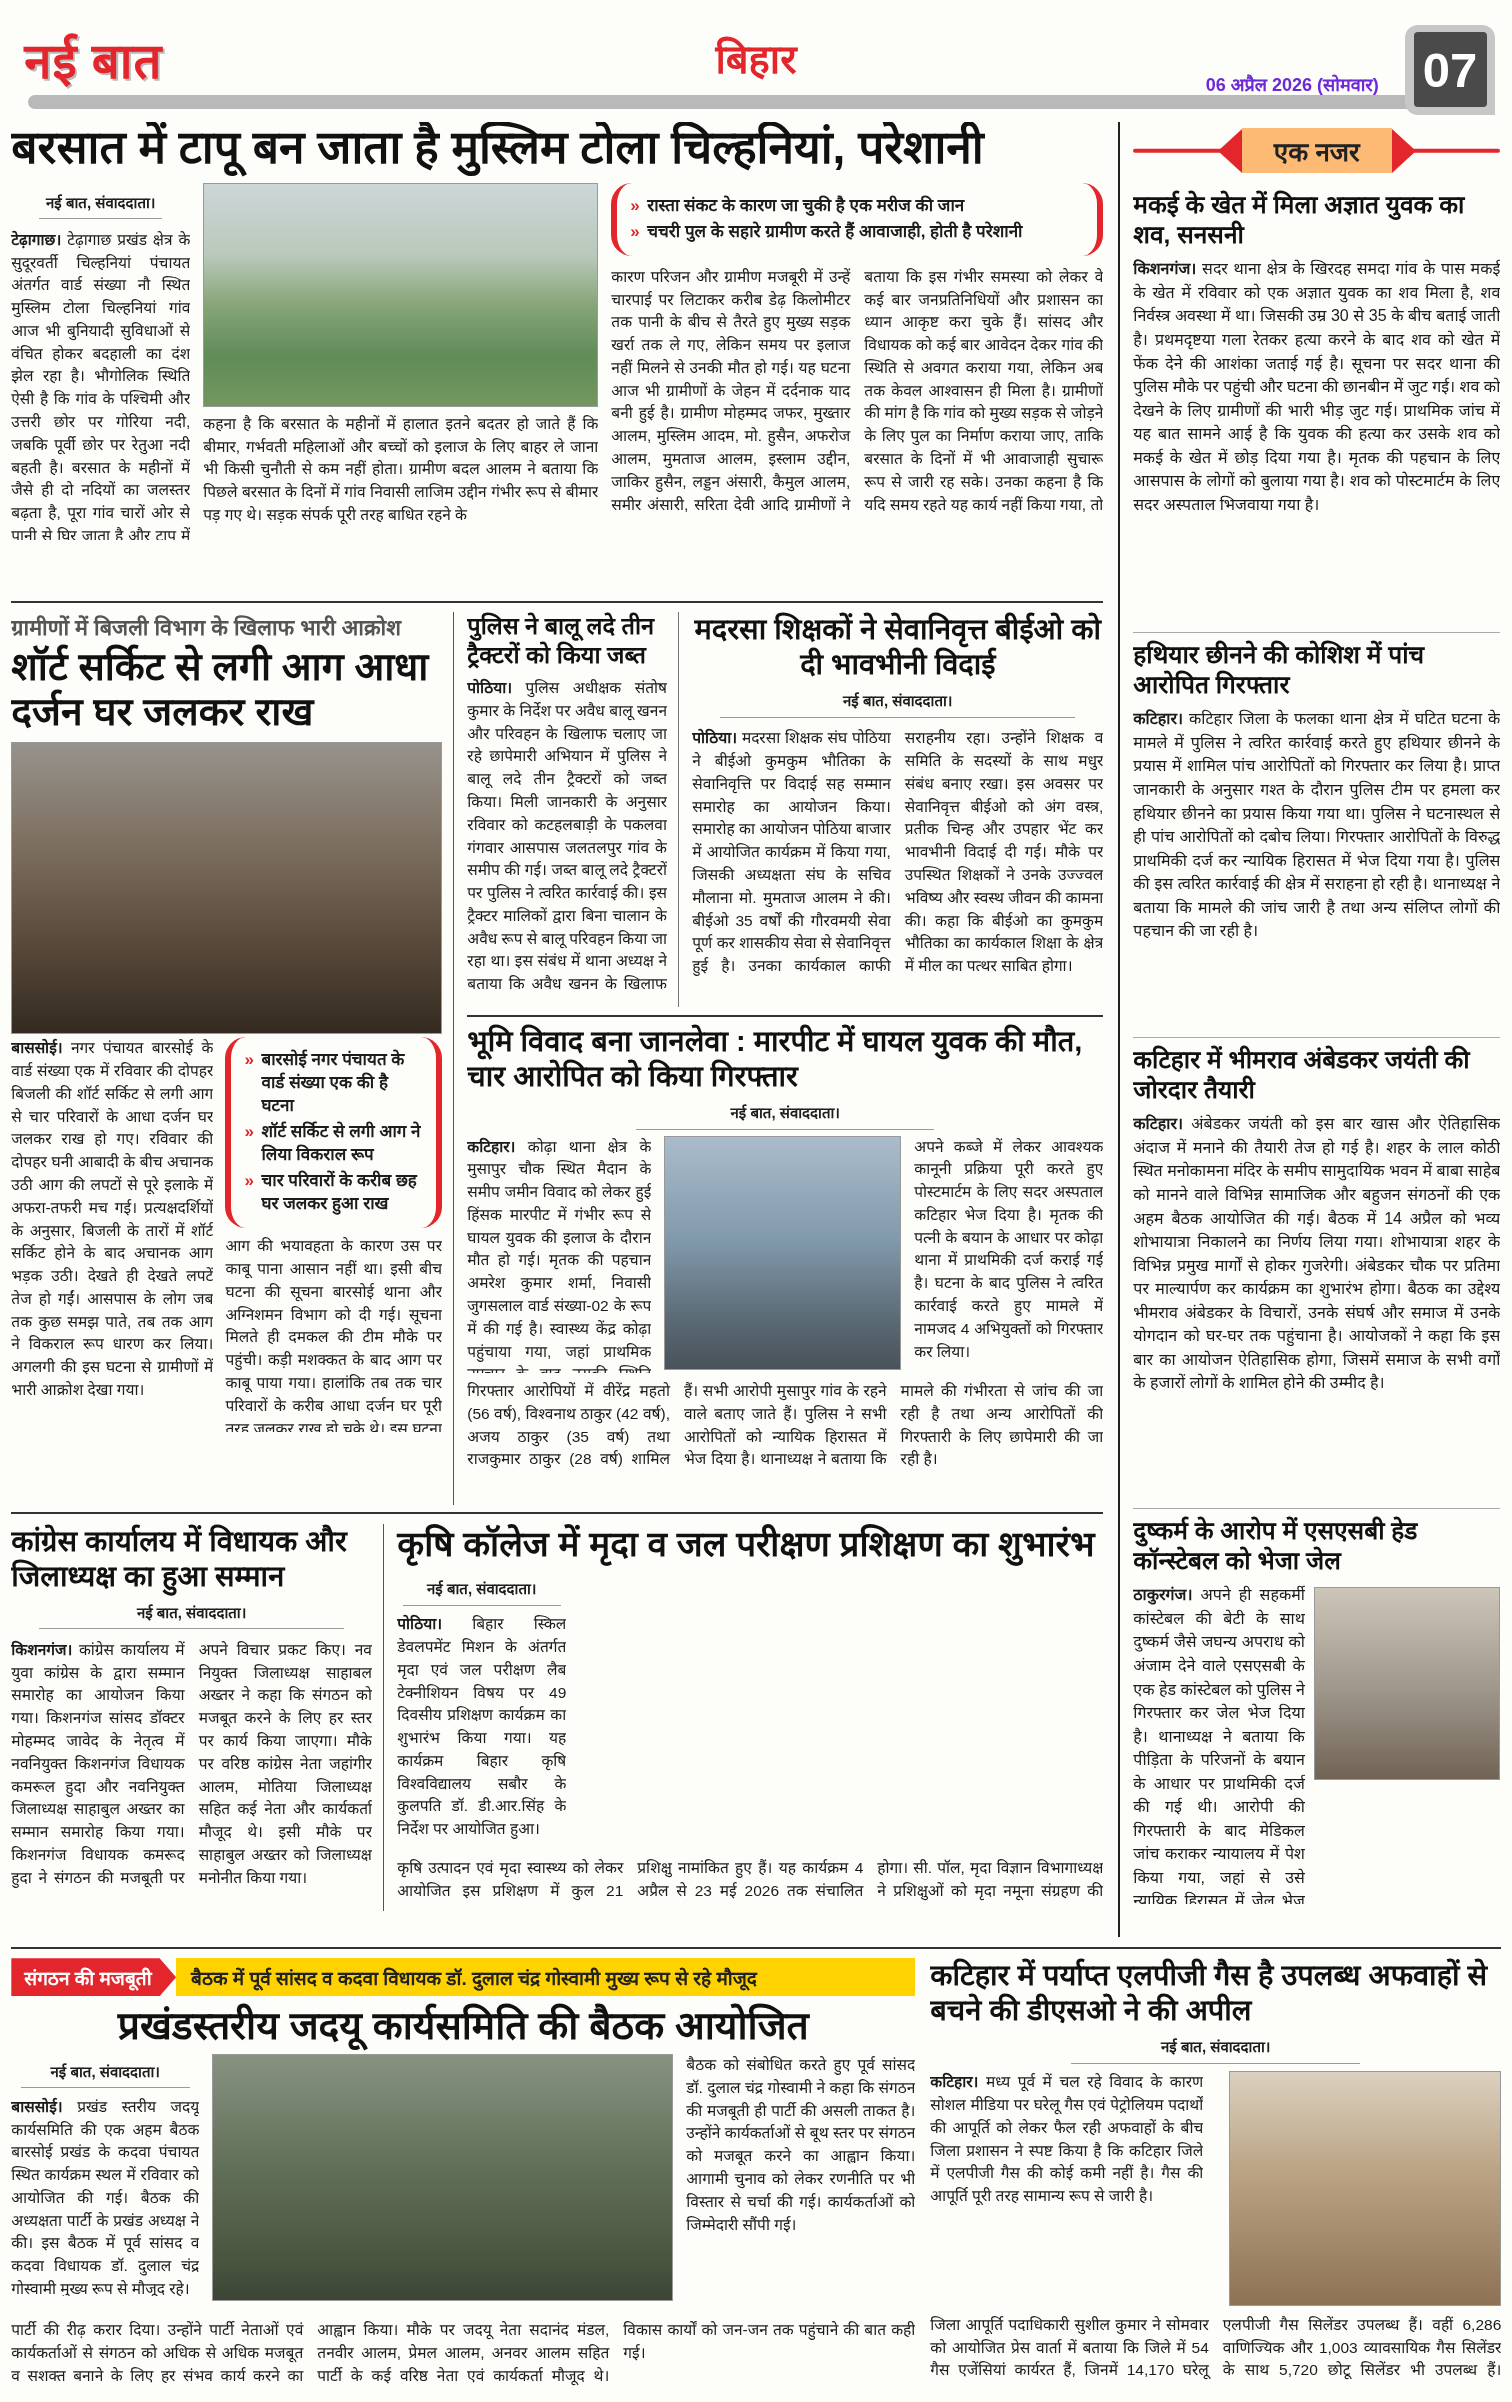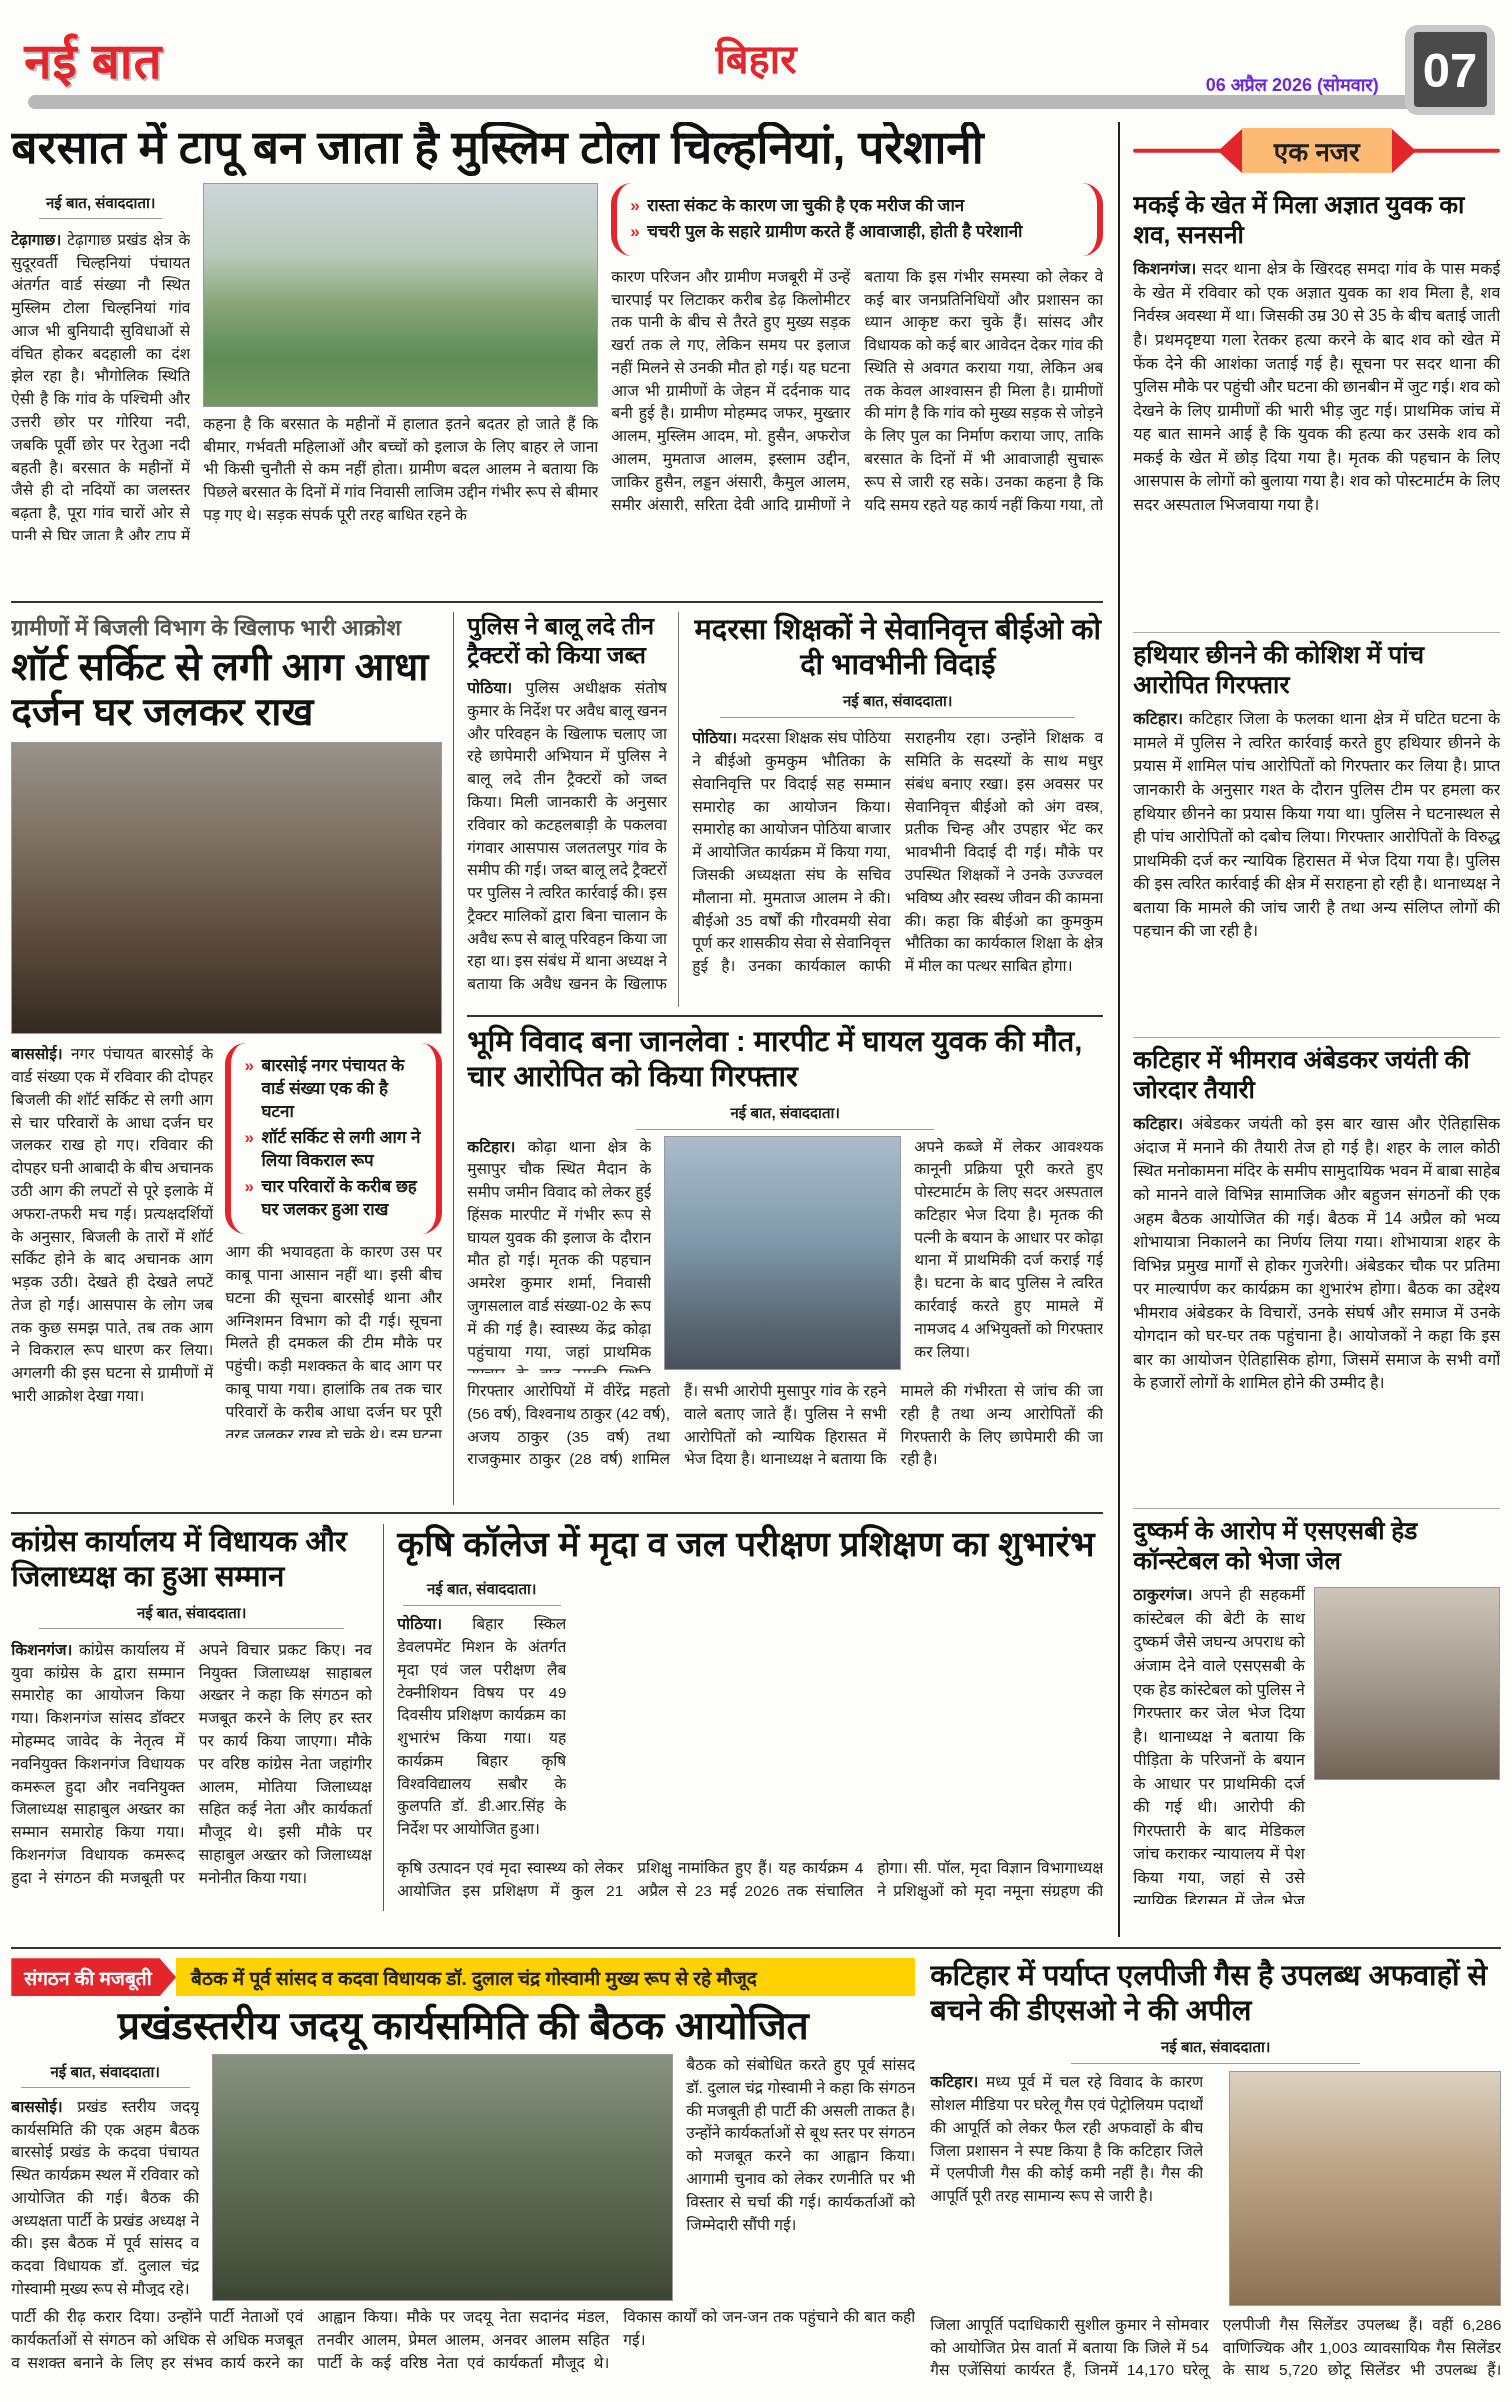--- a/index.html
+++ b/index.html
@@ -36,21 +36,21 @@
   
   .content { display:grid; grid-template-columns:1092px 382px; gap:15px; margin-top:13px; }
   .left-col  { width:1092px; }
   .a-main { height:471px; overflow:hidden; }
   .main-row { display:flex; gap:13px; margin-top:9.4px; height:365px; overflow:hidden; }
   .mcol1 { width:179px; flex:none; }
   .mcol2 { width:395px; flex:none; }
   .mcol3 { flex:1; }
   .band-mid { height:904px; display:flex; gap:13px; border-top:2.4px solid #333; padding-top:9.4px; margin-top:7.5px; overflow:hidden; }
   .a-fire { width:443px; flex:none; border-right:1.4px solid #555; padding-right:11.3px; }
-  .fire-body { display:flex; gap:12.2px; margin-top:9px; height:395px; overflow:hidden; }
+  .fire-body { display:flex; gap:12.2px; margin-top:3px; height:395px; overflow:hidden; }
   .mid-stack { flex:1; display:flex; flex-direction:column; }
   .mid-top { display:flex; gap:13px; height:395px; overflow:hidden; }
   .col-balu { width:212px; flex:none; border-right:1.4px solid #777; padding-right:11.3px; }
   .col-madrasa { flex:1; }
   .a-bhumi { border-top:2.4px solid #333; margin-top:7.5px; padding-top:7.5px; flex:1; overflow:hidden; }
   .bhumi-row { display:flex; gap:13px; height:237px; margin-top:5.6px; overflow:hidden; }
   .band-bottom { height:399px; display:flex; gap:13px; border-top:2.4px solid #333; padding-top:9.4px; margin-top:7.5px; overflow:hidden; }
   .a-congress { width:373px; flex:none; border-right:1.4px solid #555; padding-right:11.3px; }
   .a-krishi { flex:1; }
   .krishi-row { display:flex; gap:13px; margin-top:5.6px; height:282px; overflow:hidden; }
@@ -298,21 +298,21 @@
           <div class="body-txt" style="height:200px;">
             <b>बाससोई।</b>
             <span>प्रखंड स्तरीय जदयू कार्यसमिति की एक अहम बैठक बारसोई प्रखंड के कदवा पंचायत स्थित कार्यक्रम स्थल में रविवार को आयोजित की गई। बैठक की अध्यक्षता पार्टी के प्रखंड अध्यक्ष ने की। इस बैठक में पूर्व सांसद व कदवा विधायक डॉ. दुलाल चंद्र गोस्वामी मुख्य रूप से मौजूद रहे।</span>
           </div>
         </div>
         <div class="photo ph-meeting" style="width:461px; height:247px; flex:none;"></div>
         <div class="body-txt" style="flex:1;">
           <span>बैठक को संबोधित करते हुए पूर्व सांसद डॉ. दुलाल चंद्र गोस्वामी ने कहा कि संगठन की मजबूती ही पार्टी की असली ताकत है। उन्होंने कार्यकर्ताओं से बूथ स्तर पर संगठन को मजबूत करने का आह्वान किया। आगामी चुनाव को लेकर रणनीति पर भी विस्तार से चर्चा की गई। कार्यकर्ताओं को जिम्मेदारी सौंपी गई।</span>
         </div>
       </div>
-      <div class="body-txt cols-3" style="height:73px; margin-top:2px;">
+      <div class="body-txt cols-3" style="height:73px; margin-top:15px;">
         <span>पार्टी की रीढ़ करार दिया। उन्होंने पार्टी नेताओं एवं कार्यकर्ताओं से संगठन को अधिक से अधिक मजबूत व सशक्त बनाने के लिए हर संभव कार्य करने का आह्वान किया। मौके पर जदयू नेता सदानंद मंडल, तनवीर आलम, प्रेमल आलम, अनवर आलम सहित पार्टी के कई वरिष्ठ नेता एवं कार्यकर्ता मौजूद थे। विकास कार्यों को जन-जन तक पहुंचाने की बात कही गई।</span>
       </div>
     </article>
 
     <article style="overflow:hidden;">
       <h3 class="h-md">कटिहार में पर्याप्त एलपीजी गैस है उपलब्ध अफवाहों से बचने की डीएसओ ने की अपील</h3>
       <div class="byline" style="margin:3.8px 141px 7.5px;">नई बात, संवाददाता।</div>
       <div class="lpg-row">
         <div class="body-txt" style="width:273px; flex:none;">
           <b>कटिहार।</b>

